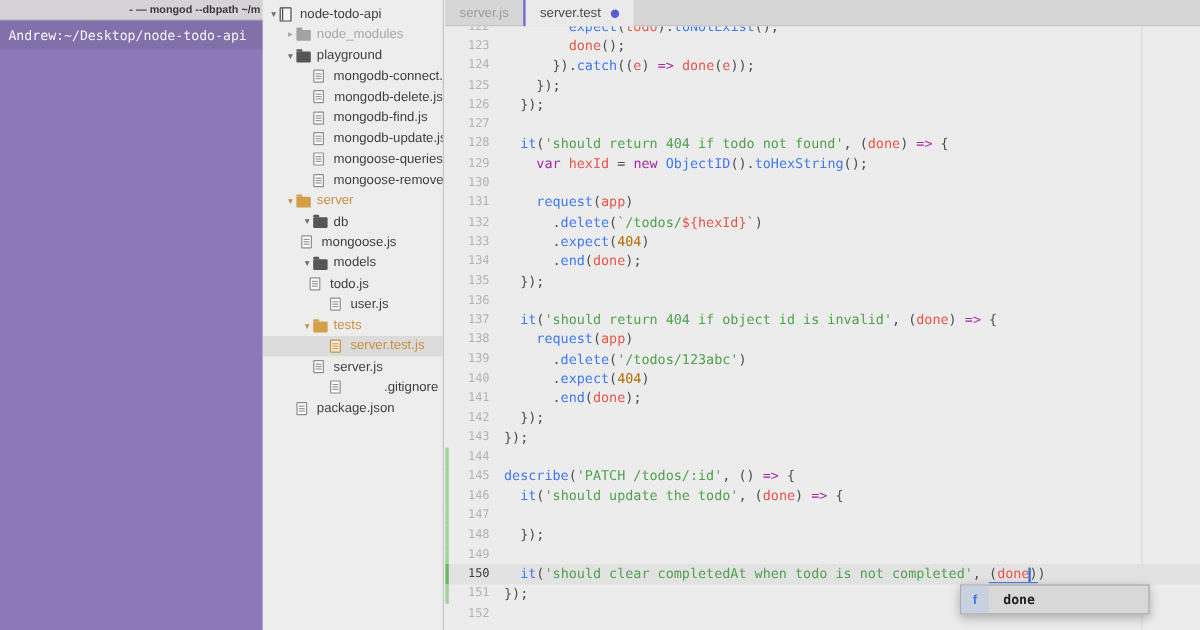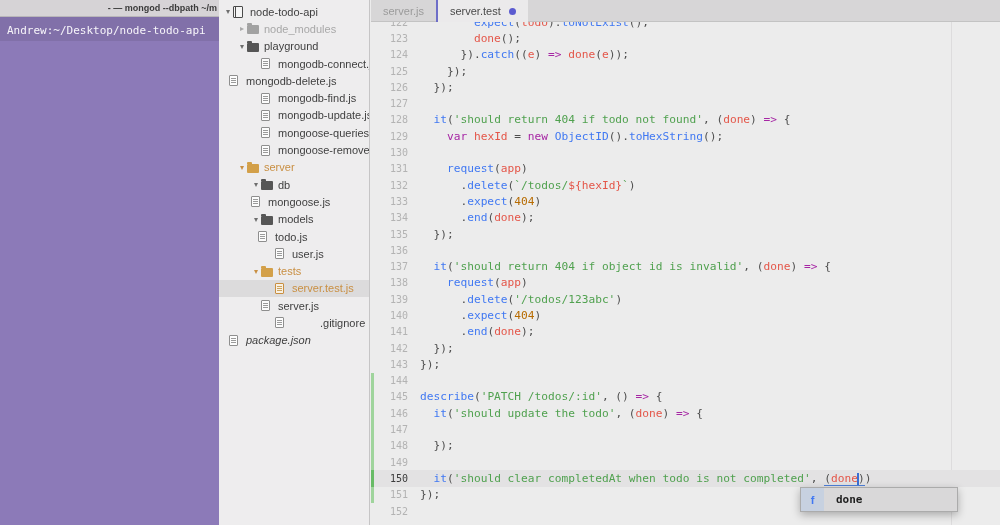--- a/index.html
+++ b/index.html
@@ -120,21 +120,21 @@
           </span>
           <span class="tlabel">playground</span>
         </div>
         <div class="trow" style="padding-left: 32px;">
           <span class="chev"></span>
           <span class="ticon">
             <span class="ifile"></span>
           </span>
           <span class="tlabel">mongodb-connect.js</span>
         </div>
-        <div class="trow" style="">
+        <div class="trow" style="padding-left: 32px; justify-content: flex-end;">
           <span class="chev"></span>
           <span class="ticon">
             <span class="ifile"></span>
           </span>
           <span class="tlabel">mongodb-delete.js</span>
         </div>
         <div class="trow" style="padding-left: 32px;">
           <span class="chev"></span>
           <span class="ticon">
             <span class="ifile"></span>
@@ -225,21 +225,21 @@
           </span>
           <span class="tlabel">server.js</span>
         </div>
         <div class="trow" style="padding-left: 18px; gap: 28px;">
           <span class="chev"></span>
           <span class="ticon">
             <span class="ifile"></span>
           </span>
           <span class="tlabel">.gitignore</span>
         </div>
-        <div class="trow" style=" font-style: italic;">
+        <div class="trow" style="padding-left: 18px;">
           <span class="chev"></span>
           <span class="ticon">
             <span class="ifile"></span>
           </span>
           <span class="tlabel">package.json</span>
         </div>
       </div>
   </div>
 
   <div class="editor-pane">

